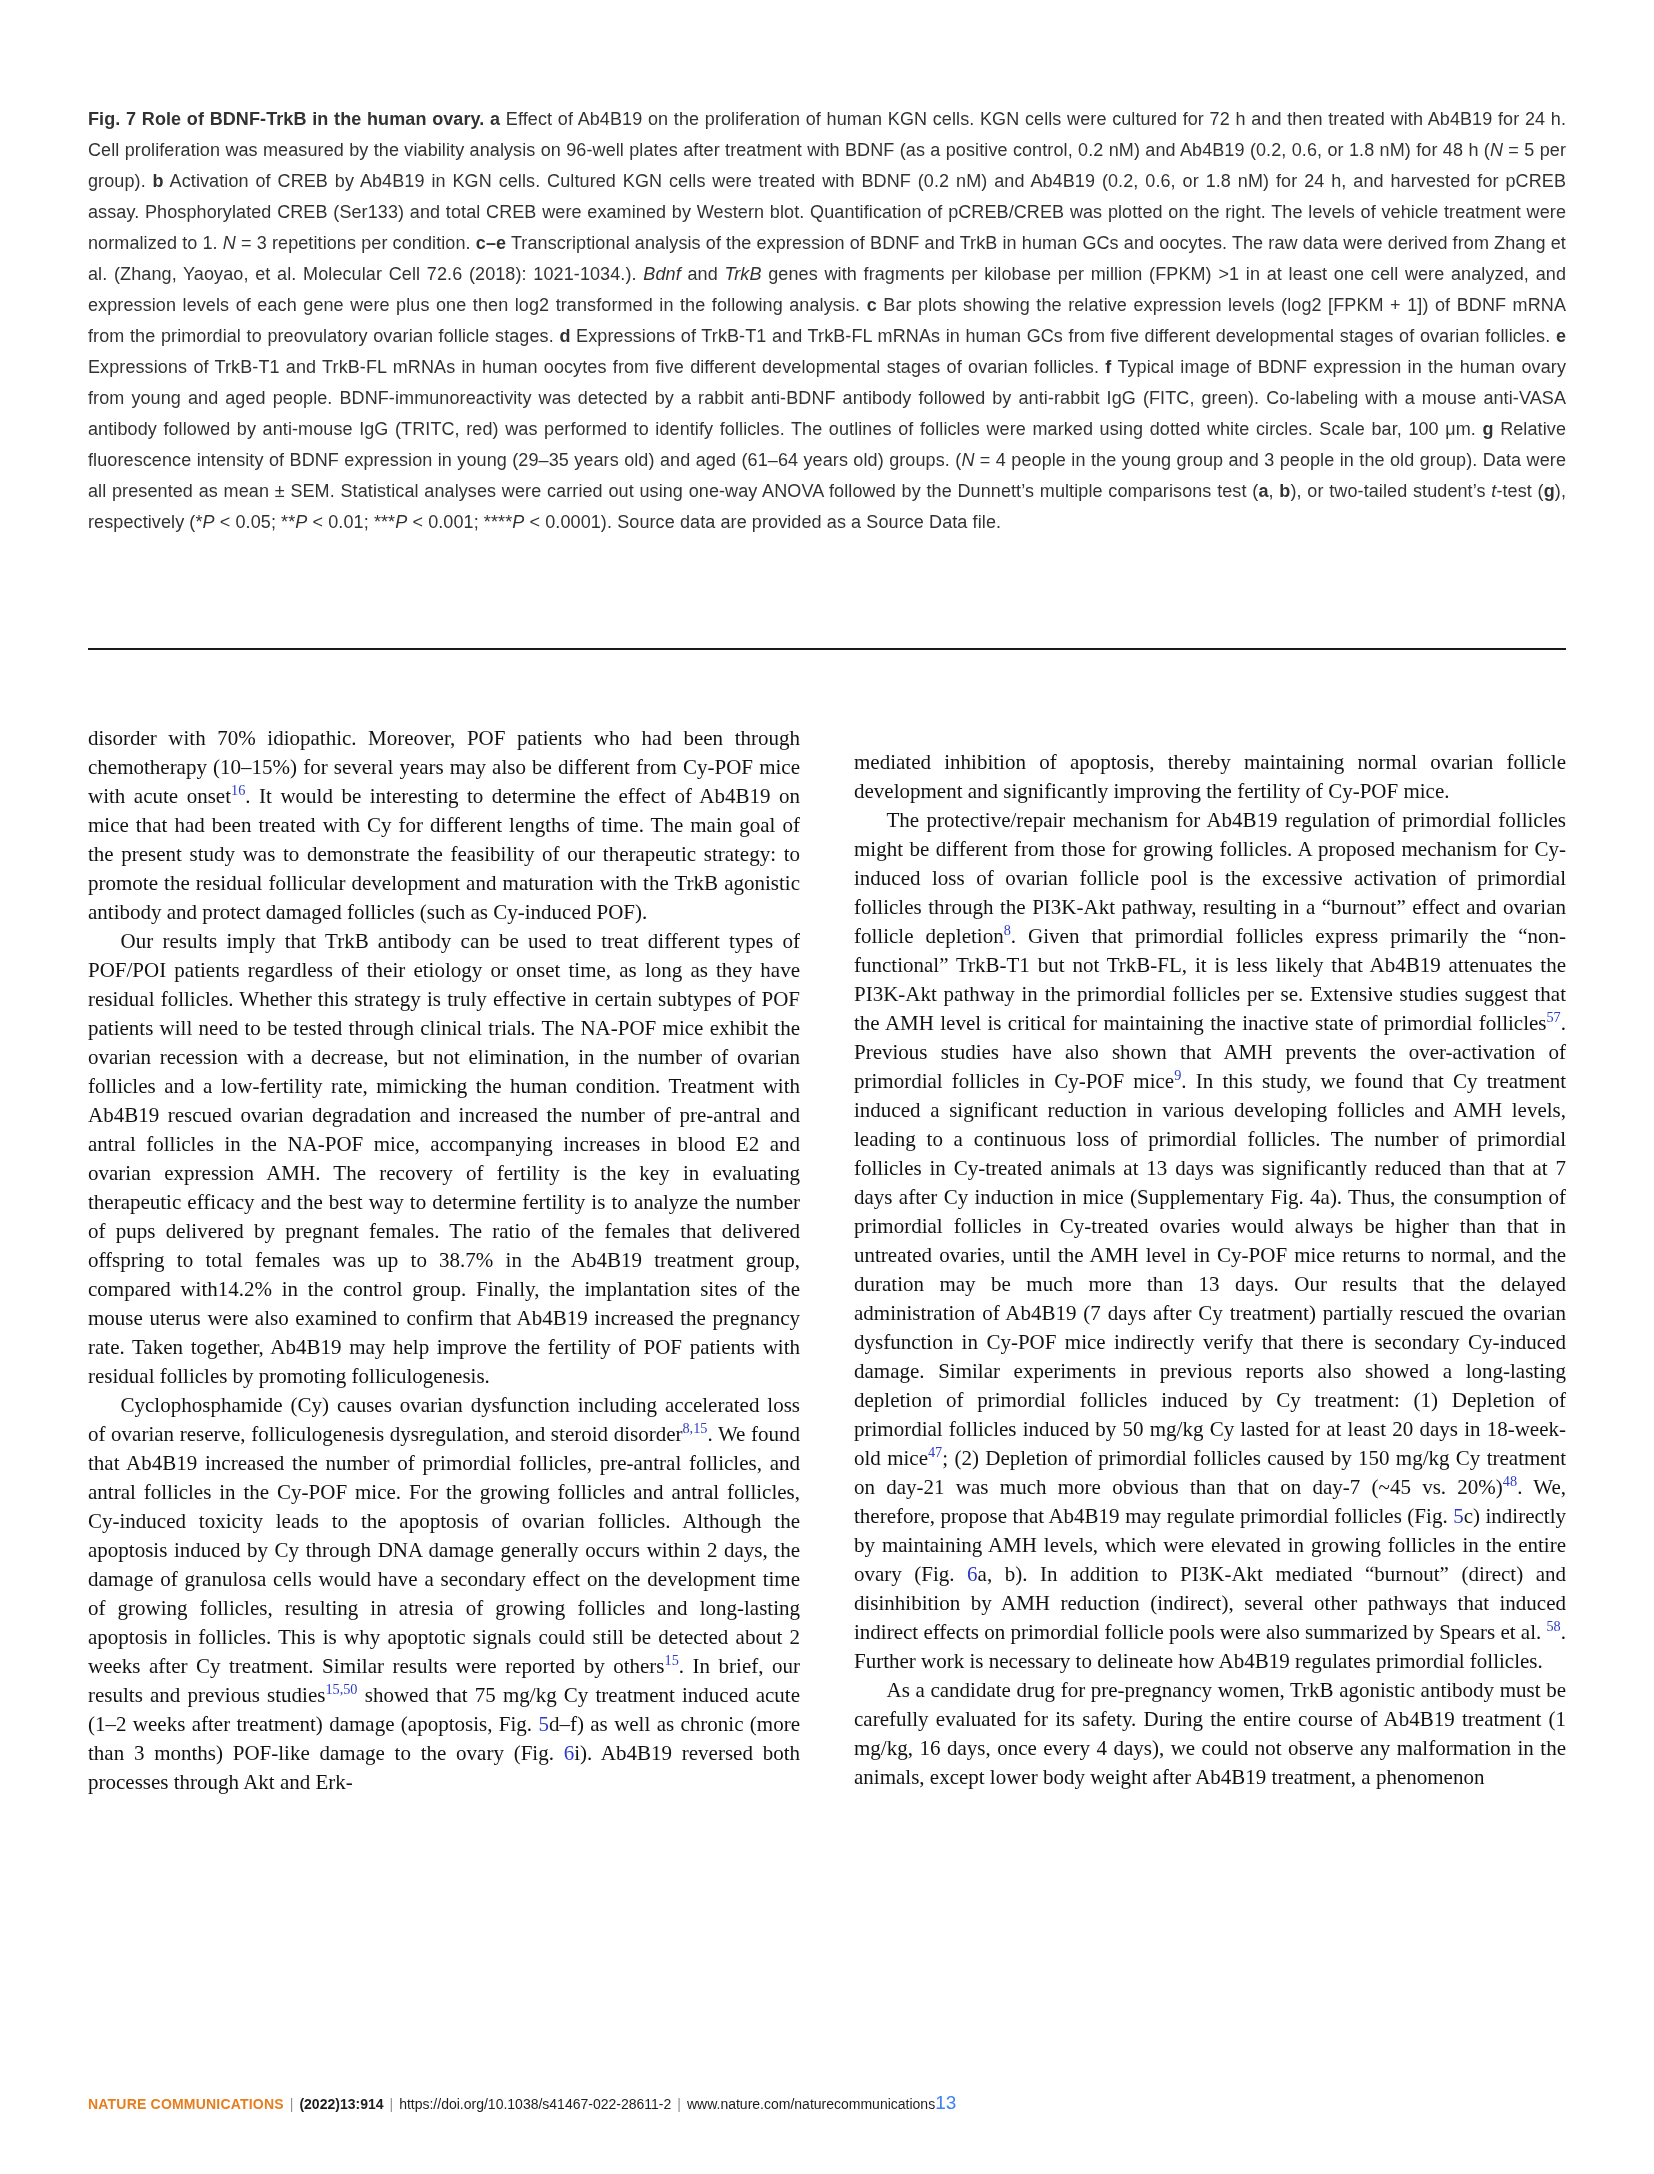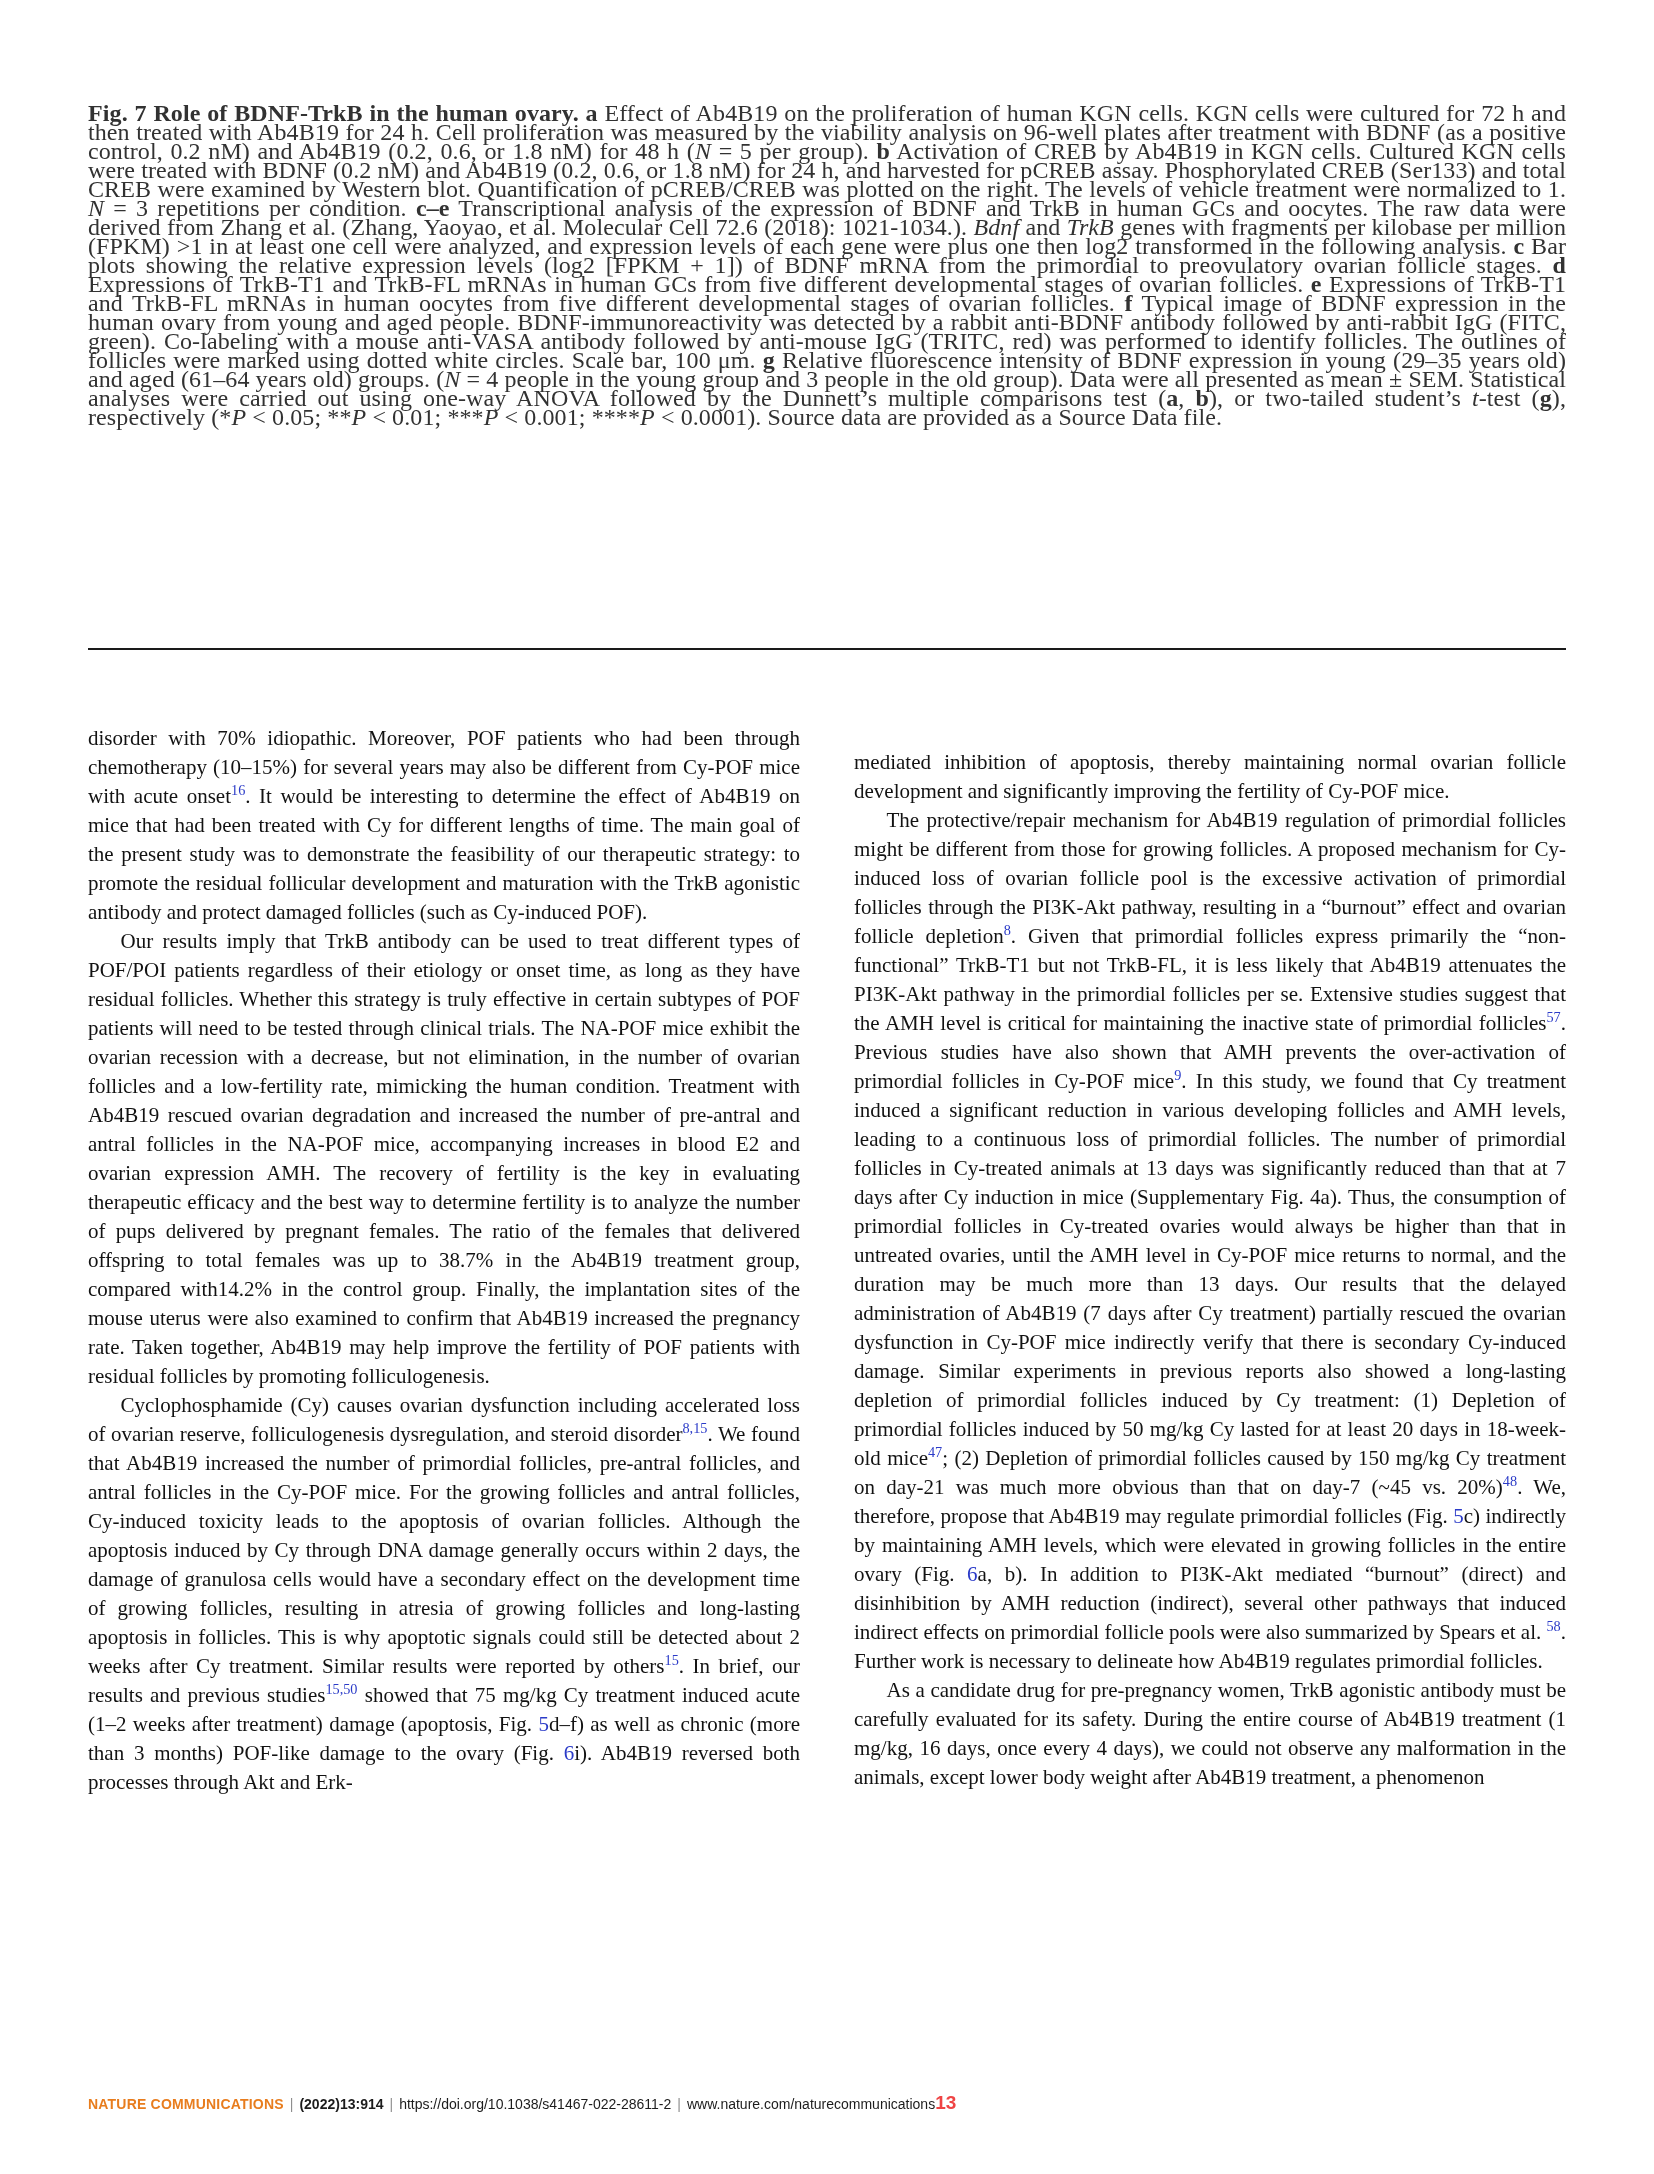--- a/index.html
+++ b/index.html
@@ -38,26 +38,25 @@
     color:#161616;
     line-height:1;
     transform:scaleY(1.05);
     transform-origin:bottom right;
   }
   
   .caption{
     position:absolute;
     left:88px; top:104px;
     width:1478px;
-    font-size:24px;
-    line-height:19px;
+    font-size:18px;
+    line-height:31px;
     letter-spacing:0.1px;
     color:#323232;
     text-align:justify;
-    font-family:Liberation Serif, serif;
   }
   .caption-rule{
     position:absolute;
     left:88px; top:648px;
     width:1478px; height:2px;
     background:#1a1a1a;
   }
   
   .column{
     position:absolute;
@@ -94,21 +93,21 @@
     width:1478px;
     display:flex;
     align-items:baseline;
     font-size:14px;
     color:#1c1c1c;
   }
   .footer-left{white-space:nowrap;}
   .footer-brand{color:var(--brand,#e87d1e);font-weight:700;letter-spacing:0.2px;}
   .fsep{color:#8f8f8f;padding:0 6px;font-weight:300;}
   .footer-cite{font-weight:700;}
-  .page-number{font-size:19px;font-weight:700;color:#ef4444;}
+  .page-number{font-size:19px;font-weight:400;color:#3b82f6;}
 </style>
 </head>
 <body>
 
 <div class="page">
 
 
   <div class="caption"><span class="sg-b">Fig. 7 Role of BDNF-TrkB in the human ovary. a </span><span class="sg-n">Effect of Ab4B19 on the proliferation of human KGN cells. KGN cells were cultured for 72 h and then treated with Ab4B19 for 24 h. Cell proliferation was measured by the viability analysis on 96-well plates after treatment with BDNF (as a positive control, 0.2 nM) and Ab4B19 (0.2, 0.6, or 1.8 nM) for 48 h (</span><span class="sg-i">N</span><span class="sg-n"> = 5 per group). </span><span class="sg-b">b</span><span class="sg-n"> Activation of CREB by Ab4B19 in KGN cells. Cultured KGN cells were treated with BDNF (0.2 nM) and Ab4B19 (0.2, 0.6, or 1.8 nM) for 24 h, and harvested for pCREB assay. Phosphorylated CREB (Ser133) and total CREB were examined by Western blot. Quantification of pCREB/CREB was plotted on the right. The levels of vehicle treatment were normalized to 1. </span><span class="sg-i">N</span><span class="sg-n"> = 3 repetitions per condition. </span><span class="sg-b">c–e</span><span class="sg-n"> Transcriptional analysis of the expression of BDNF and TrkB in human GCs and oocytes. The raw data were derived from Zhang et al. (Zhang, Yaoyao, et al. Molecular Cell 72.6 (2018): 1021-1034.). </span><span class="sg-i">Bdnf</span><span class="sg-n"> and </span><span class="sg-i">TrkB</span><span class="sg-n"> genes with fragments per kilobase per million (FPKM) &gt;1 in at least one cell were analyzed, and expression levels of each gene were plus one then log2 transformed in the following analysis. </span><span class="sg-b">c</span><span class="sg-n"> Bar plots showing the relative expression levels (log2 [FPKM + 1]) of BDNF mRNA from the primordial to preovulatory ovarian follicle stages. </span><span class="sg-b">d</span><span class="sg-n"> Expressions of TrkB-T1 and TrkB-FL mRNAs in human GCs from five different developmental stages of ovarian follicles. </span><span class="sg-b">e</span><span class="sg-n"> Expressions of TrkB-T1 and TrkB-FL mRNAs in human oocytes from five different developmental stages of ovarian follicles. </span><span class="sg-b">f</span><span class="sg-n"> Typical image of BDNF expression in the human ovary from young and aged people. BDNF-immunoreactivity was detected by a rabbit anti-BDNF antibody followed by anti-rabbit IgG (FITC, green). Co-labeling with a mouse anti-VASA antibody followed by anti-mouse IgG (TRITC, red) was performed to identify follicles. The outlines of follicles were marked using dotted white circles. Scale bar, 100 μm. </span><span class="sg-b">g</span><span class="sg-n"> Relative fluorescence intensity of BDNF expression in young (29–35 years old) and aged (61–64 years old) groups. (</span><span class="sg-i">N</span><span class="sg-n"> = 4 people in the young group and 3 people in the old group). Data were all presented as mean ± SEM. Statistical analyses were carried out using one-way ANOVA followed by the Dunnett’s multiple comparisons test (</span><span class="sg-b">a</span><span class="sg-n">, </span><span class="sg-b">b</span><span class="sg-n">), or two-tailed student’s </span><span class="sg-i">t</span><span class="sg-n">-test (</span><span class="sg-b">g</span><span class="sg-n">), respectively (*</span><span class="sg-i">P</span><span class="sg-n"> &lt; 0.05; **</span><span class="sg-i">P</span><span class="sg-n"> &lt; 0.01; ***</span><span class="sg-i">P</span><span class="sg-n"> &lt; 0.001; ****</span><span class="sg-i">P</span><span class="sg-n"> &lt; 0.0001). Source data are provided as a Source Data file.</span></div>
 
   <div class="caption-rule"></div>

